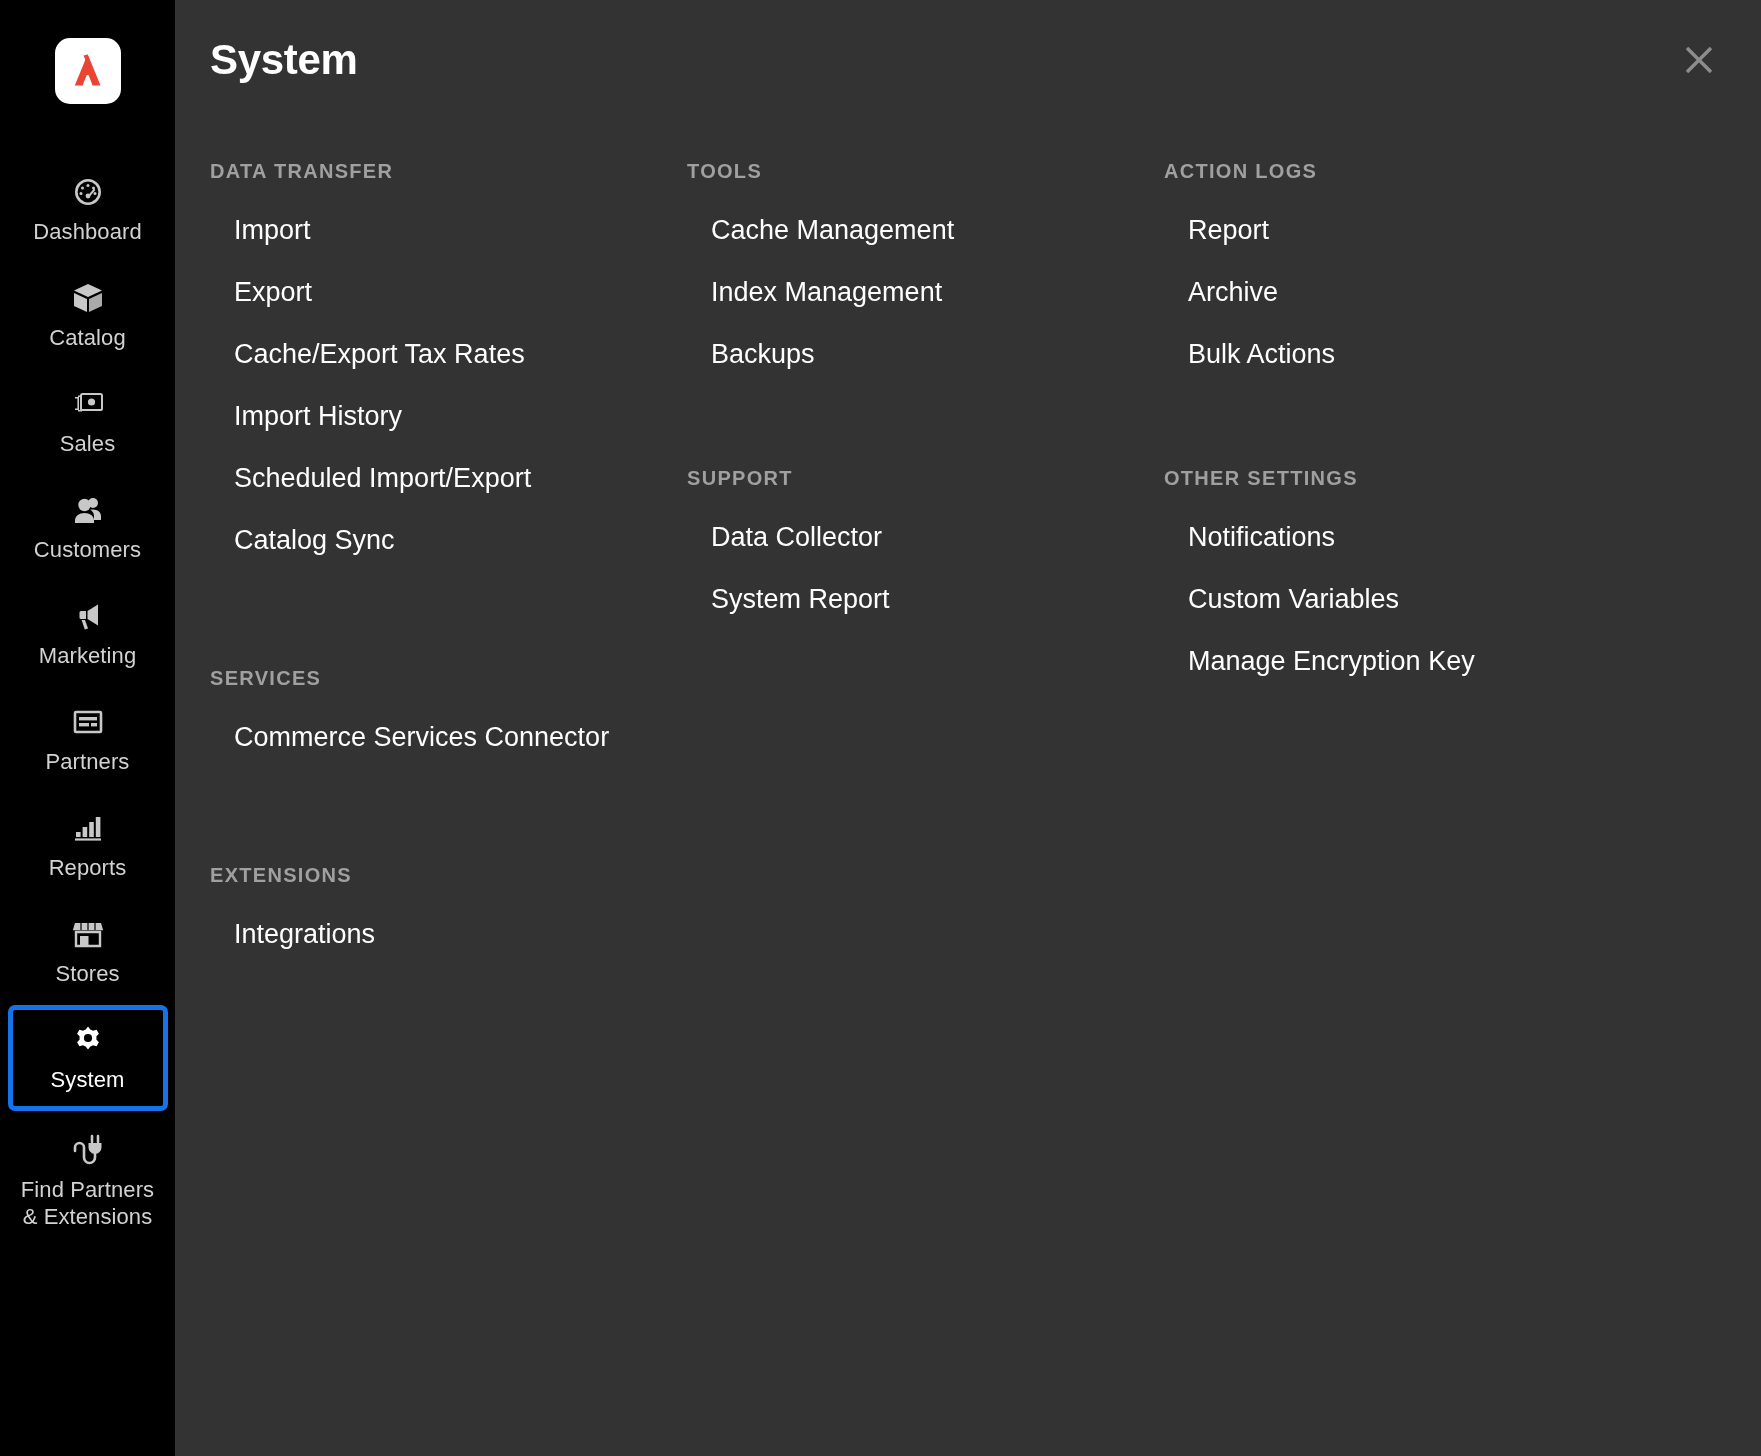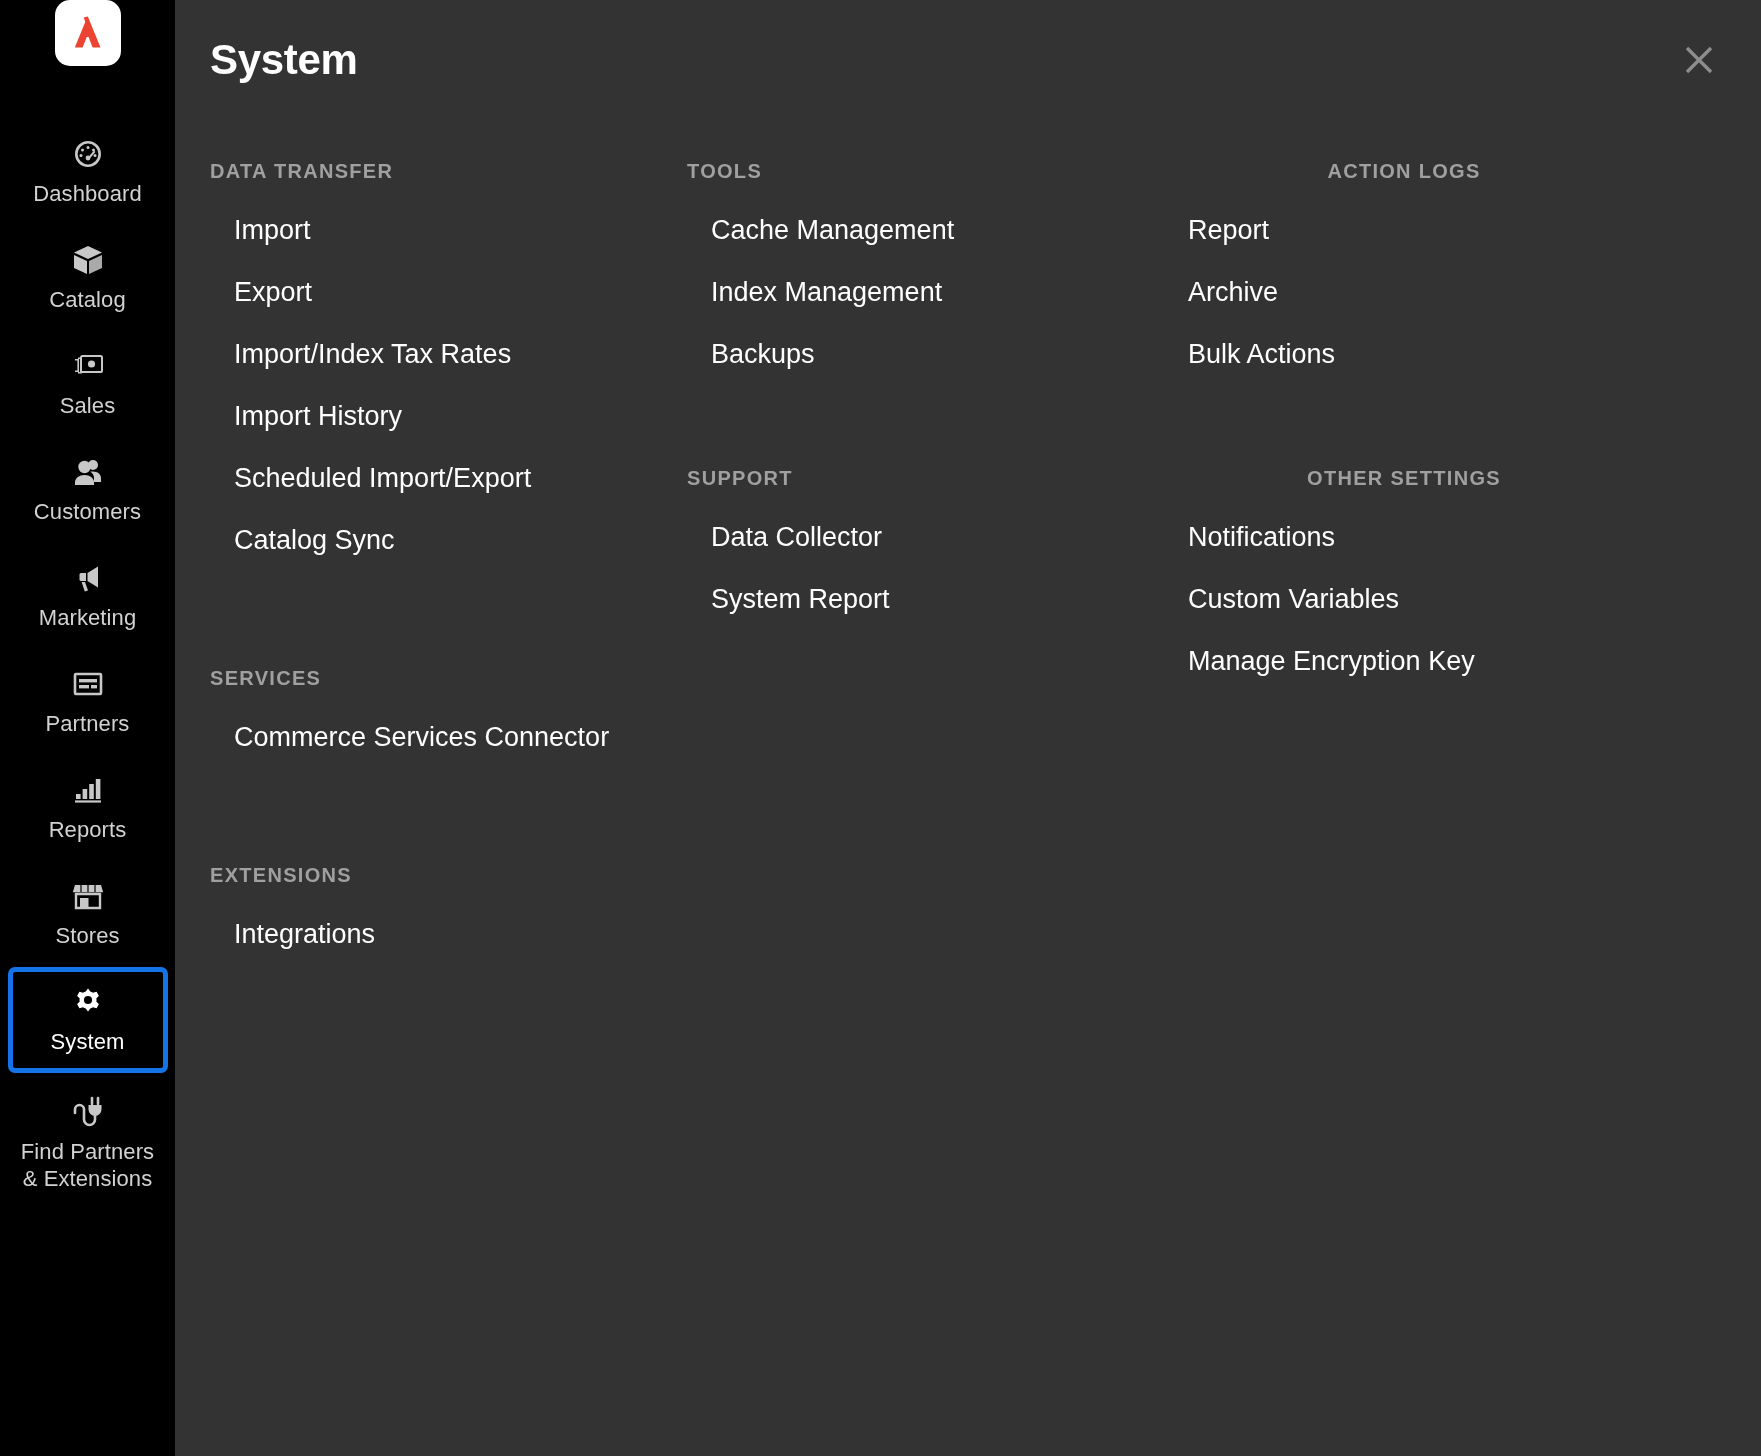--- a/index.html
+++ b/index.html
@@ -20,20 +20,21 @@
 
   
   .sidebar {
     width: 175px;
     min-width: 175px;
     height: 1456px;
     background: #000000;
     display: flex;
     flex-direction: column;
     align-items: center;
+    padding-top: 38px;
   }
   .logo-tile {
     width: 66px;
     height: 66px;
     border-radius: 15px;
     background: #ffffff;
     display: flex;
     align-items: center;
     justify-content: center;
     margin-bottom: 58px;
@@ -115,21 +116,21 @@
   .menu-grid {
     position: absolute;
     top: 160px;
     left: 35px;
     right: 0;
     display: flex;
   }
   .menu-col {
     width: 477px;
   }
-  .menu-col.col3 { width: 480px; text-align: center; }
+  .menu-col.col3 { width: 480px; }
 
   .group { margin-bottom: 0; }
   .group-title {
     color: #a0a0a0;
     font-size: 20px;
     font-weight: bold;
     letter-spacing: 1.3px;
     margin-bottom: 26px;
   }
   .group-links { display: block; margin-left: 24px; }
@@ -297,21 +298,21 @@
     </div>
 
     <div class="menu-grid">
 
       <div class="menu-col">
         <div class="group">
           <div class="group-title">DATA TRANSFER</div>
           <div class="group-links">
             <a class="menu-link">Import</a>
             <a class="menu-link">Export</a>
-            <a class="menu-link">Import/Index Tax Rates</a>
+            <a class="menu-link">Cache/Export Tax Rates</a>
             <a class="menu-link">Import History</a>
             <a class="menu-link">Scheduled Import/Export</a>
             <a class="menu-link">Catalog Sync</a>
           </div>
         </div>
         <div class="spacer-lg"></div>
         <div class="group">
           <div class="group-title">SERVICES</div>
           <div class="group-links">
             <a class="menu-link">Commerce Services Connector</a>

